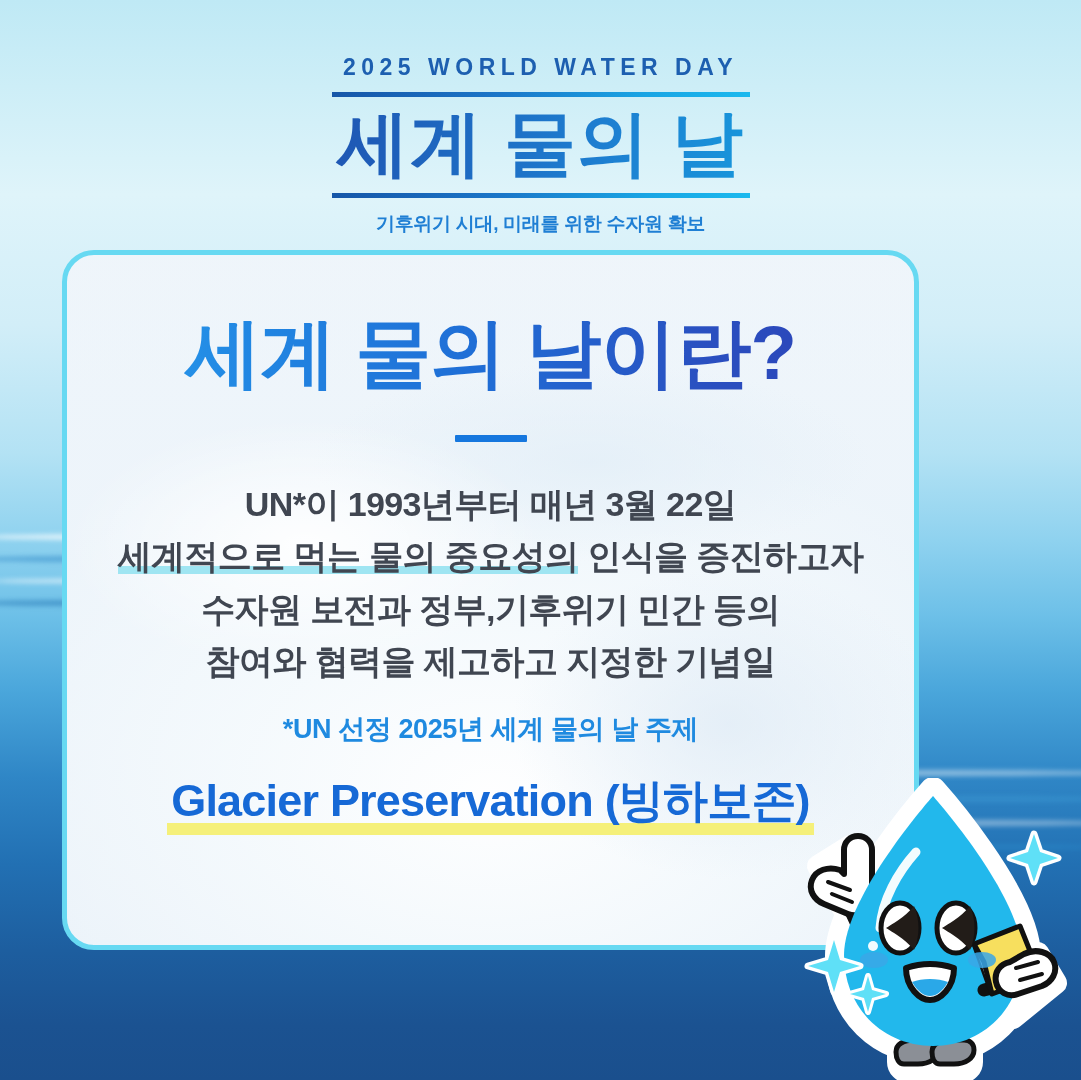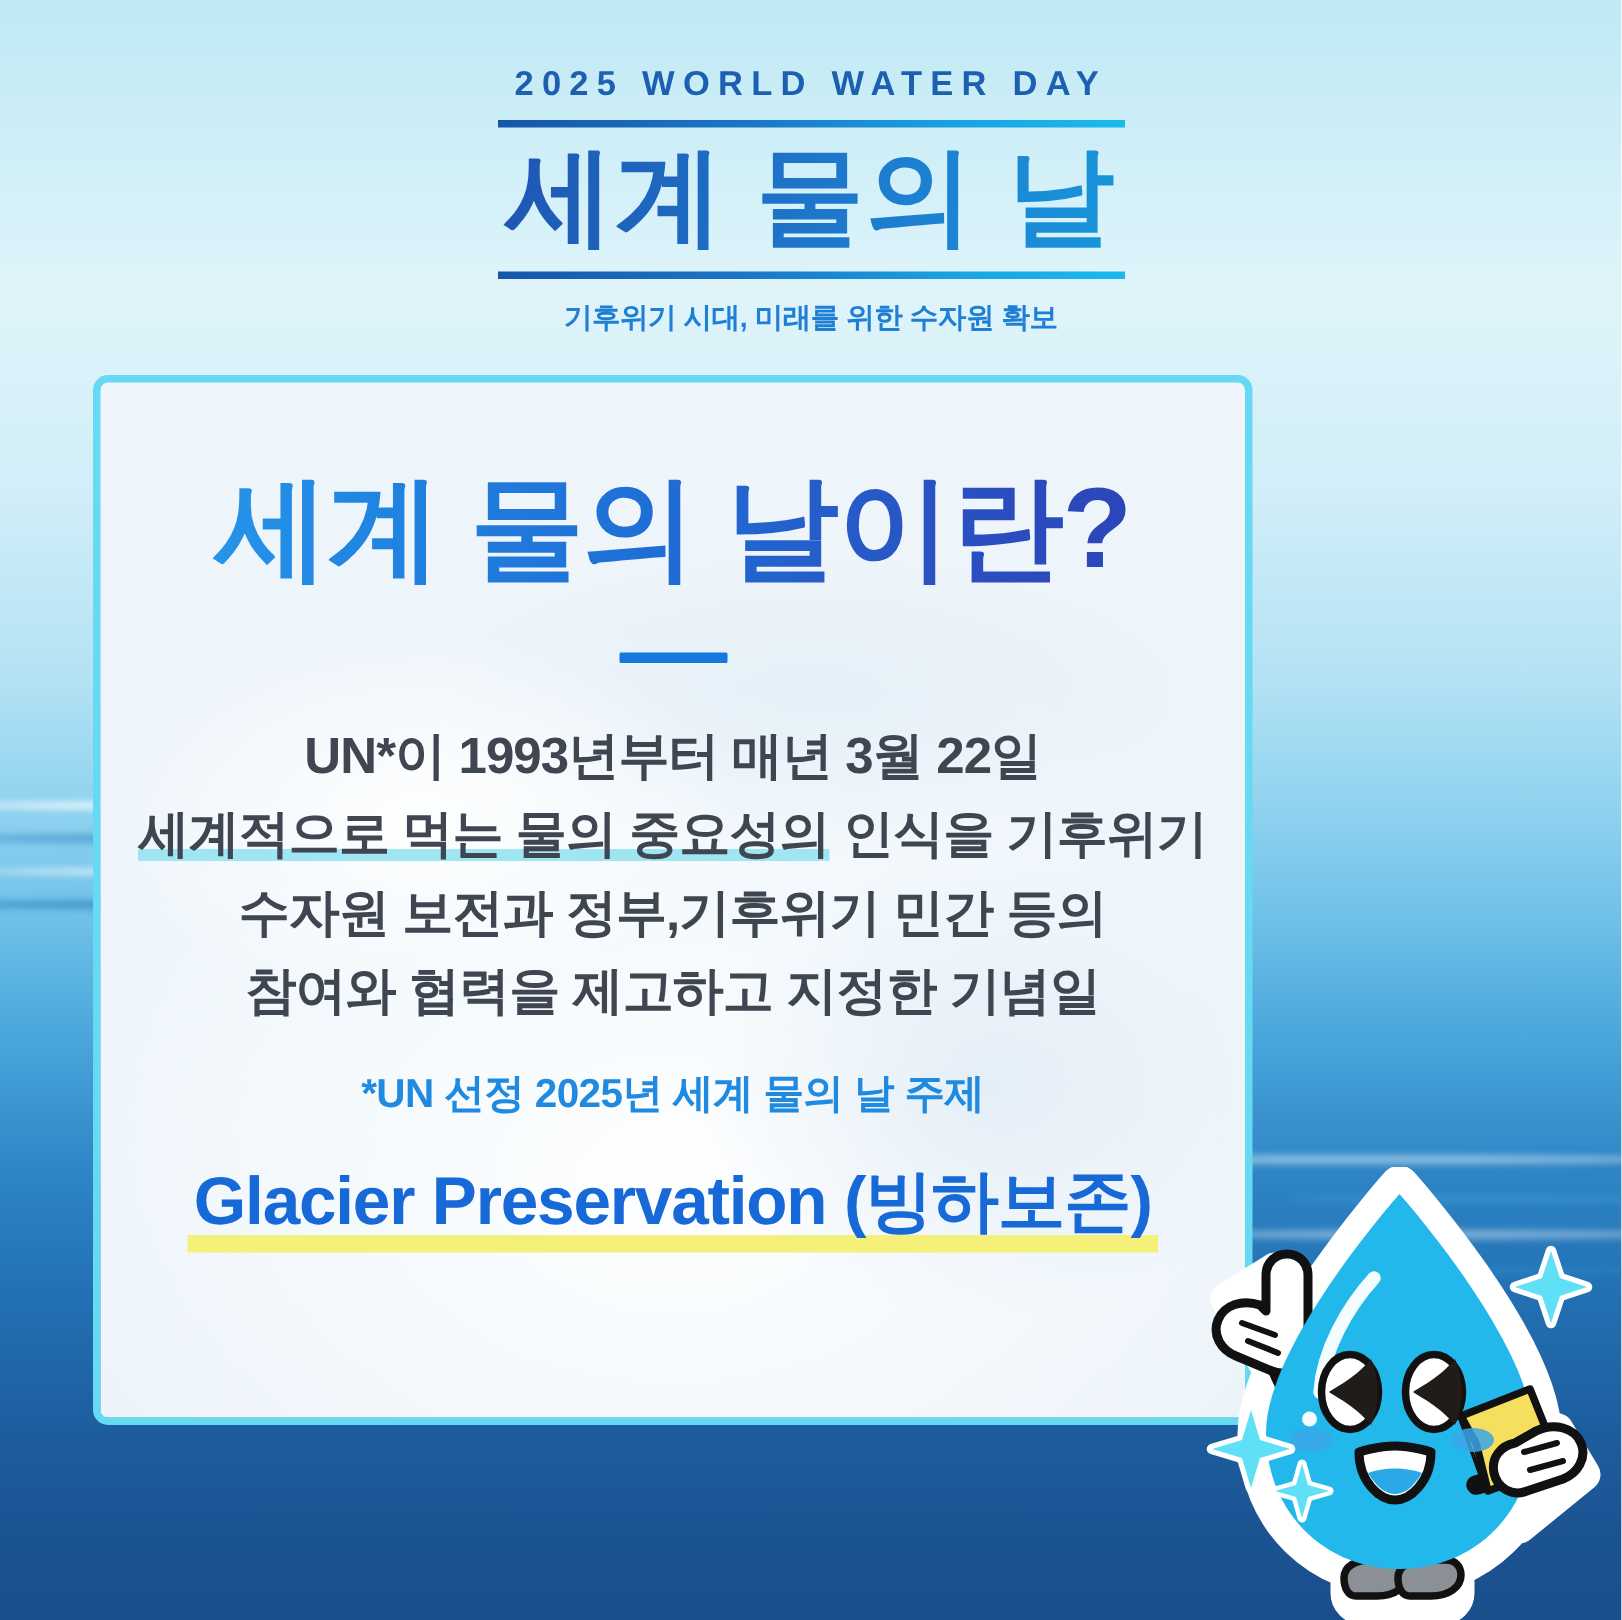--- a/index.html
+++ b/index.html
@@ -61,21 +61,21 @@
 
   
   .header {
     position: absolute;
     left: 0;
     top: 0;
     width: 1081px;
     text-align: center;
   }
   .eyebrow {
-    margin-top: 42px;
+    margin-top: 54px;
     font-size: 23px;
     font-weight: bold;
     letter-spacing: 5.5px;
     color: #1d5fb0;
   }
   .rule {
     width: 418px;
     height: 5px;
     margin: 11px auto 0 auto;
     background: linear-gradient(90deg, #1656a8 0%, #1b76c8 40%, #19a5e4 75%, #1bb9ee 100%);
@@ -102,25 +102,25 @@
     font-weight: bold;
     letter-spacing: -0.3px;
     color: #1f7fd4;
   }
 
   
   .card {
     position: absolute;
     left: 62px;
     top: 250px;
-    width: 773px;
+    width: 857px;
     height: 700px;
     box-sizing: border-box;
     border: 5px solid #67d9f2;
-    border-radius: 10px;
+    border-radius: 32px;
     background:
       radial-gradient(ellipse 70% 55% at 50% 78%, rgba(255,255,255,.95) 0%, rgba(245,250,253,.85) 45%, rgba(232,241,249,.65) 100%),
       linear-gradient(180deg, #fbfdfe 0%, #f7fbfd 38%, #f1f7fb 62%, #e9f0f7 100%);
     overflow: hidden;
   }
   .card-wash {
     position: absolute;
     inset: 0;
     background:
       radial-gradient(ellipse 40% 26% at 28% 42%, rgba(255,255,255,.9) 0%, rgba(255,255,255,0) 70%),
@@ -224,21 +224,21 @@
 
   <div class="card">
     <div class="card-wash"></div>
     <div class="card-inner">
       <div class="headline">세계 물의 날이란?</div>
 
       <div class="divider"></div>
 
       <div class="body-copy">
         <span class="body-line">UN*이 1993년부터 매년 3월 22일</span>
-        <span class="body-line"><span class="mark-cyan">세계적으로 먹는 물의 중요성의</span><span> 인식을 기후위기</span></span>
+        <span class="body-line"><span class="mark-cyan">세계적으로 먹는 물의 중요성의</span><span> 인식을 증진하고자</span></span>
         <span class="body-line">수자원 보전과 정부,기후위기 민간 등의</span>
         <span class="body-line">참여와 협력을 제고하고 지정한 기념일</span>
       </div>
 
       <div class="theme-note">*UN 선정 2025년 세계 물의 날 주제</div>
       <div><span class="theme-title">Glacier Preservation (빙하보존)</span></div>
     </div>
   </div>
 
   <div class="mascot">

